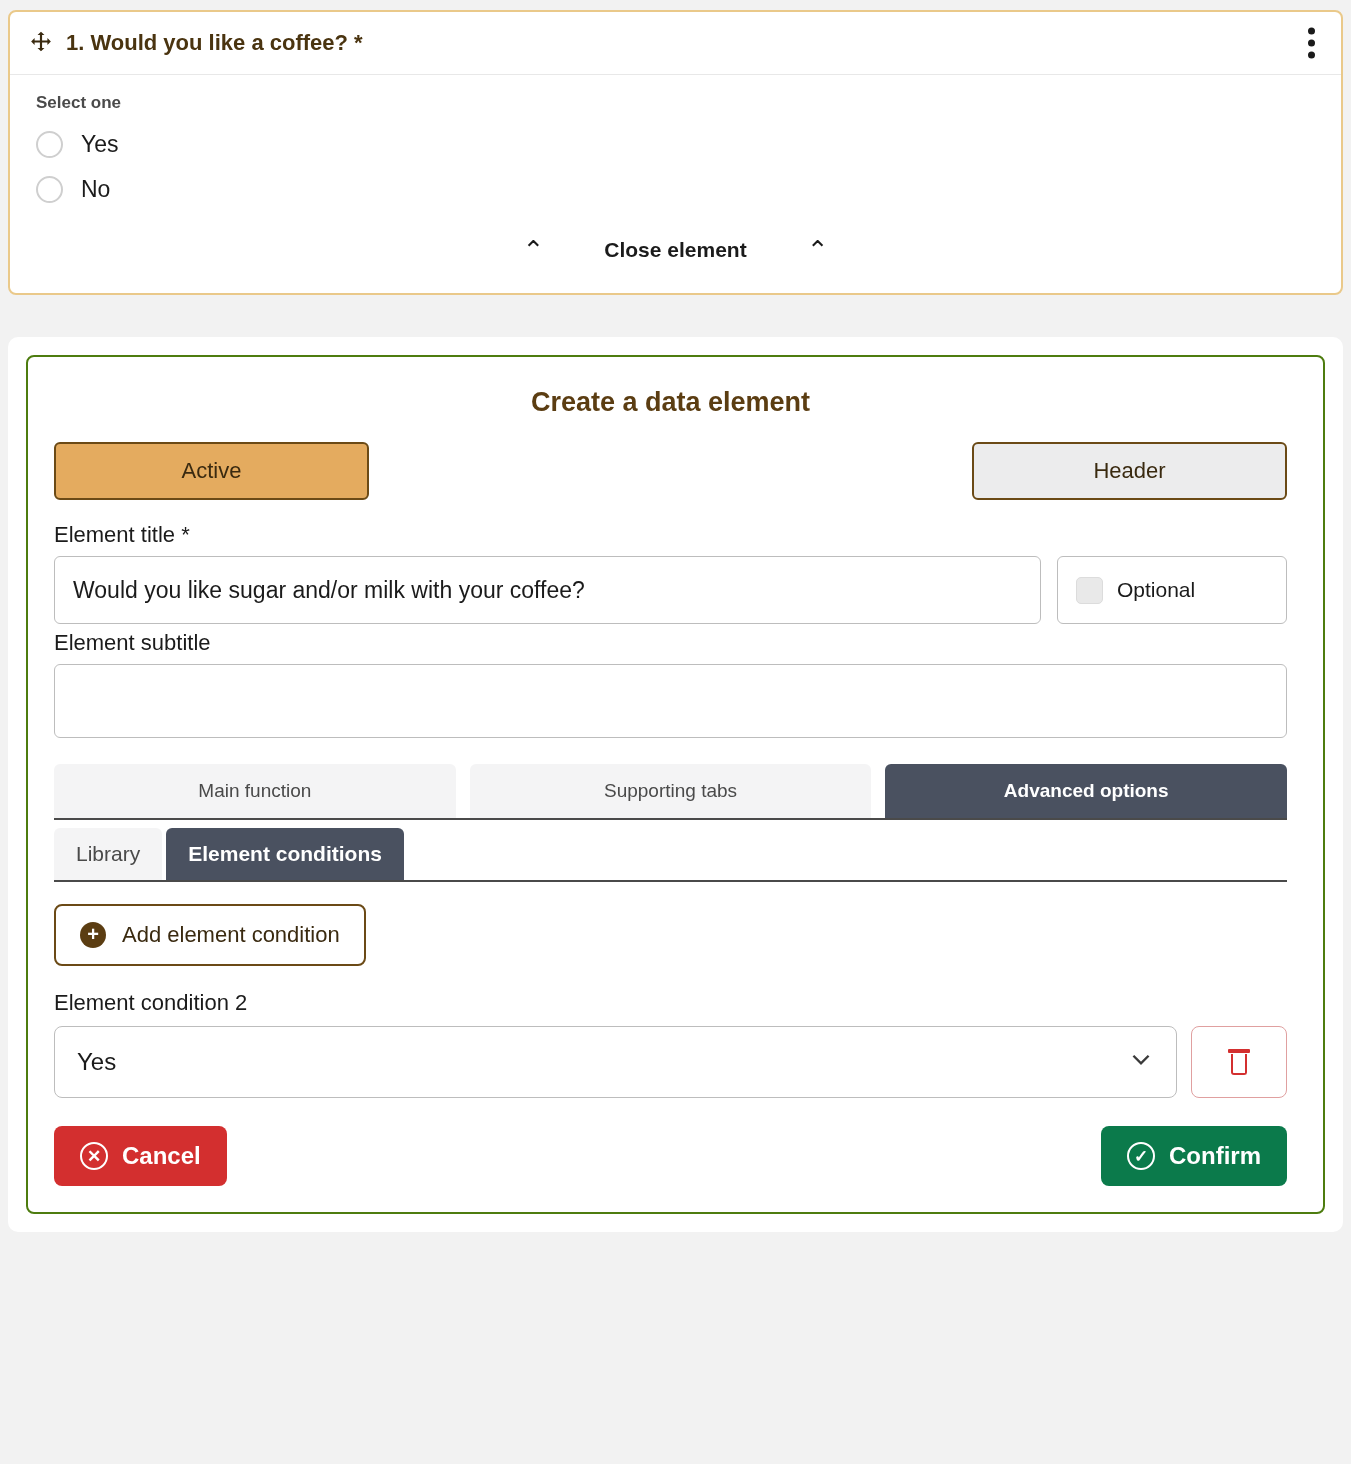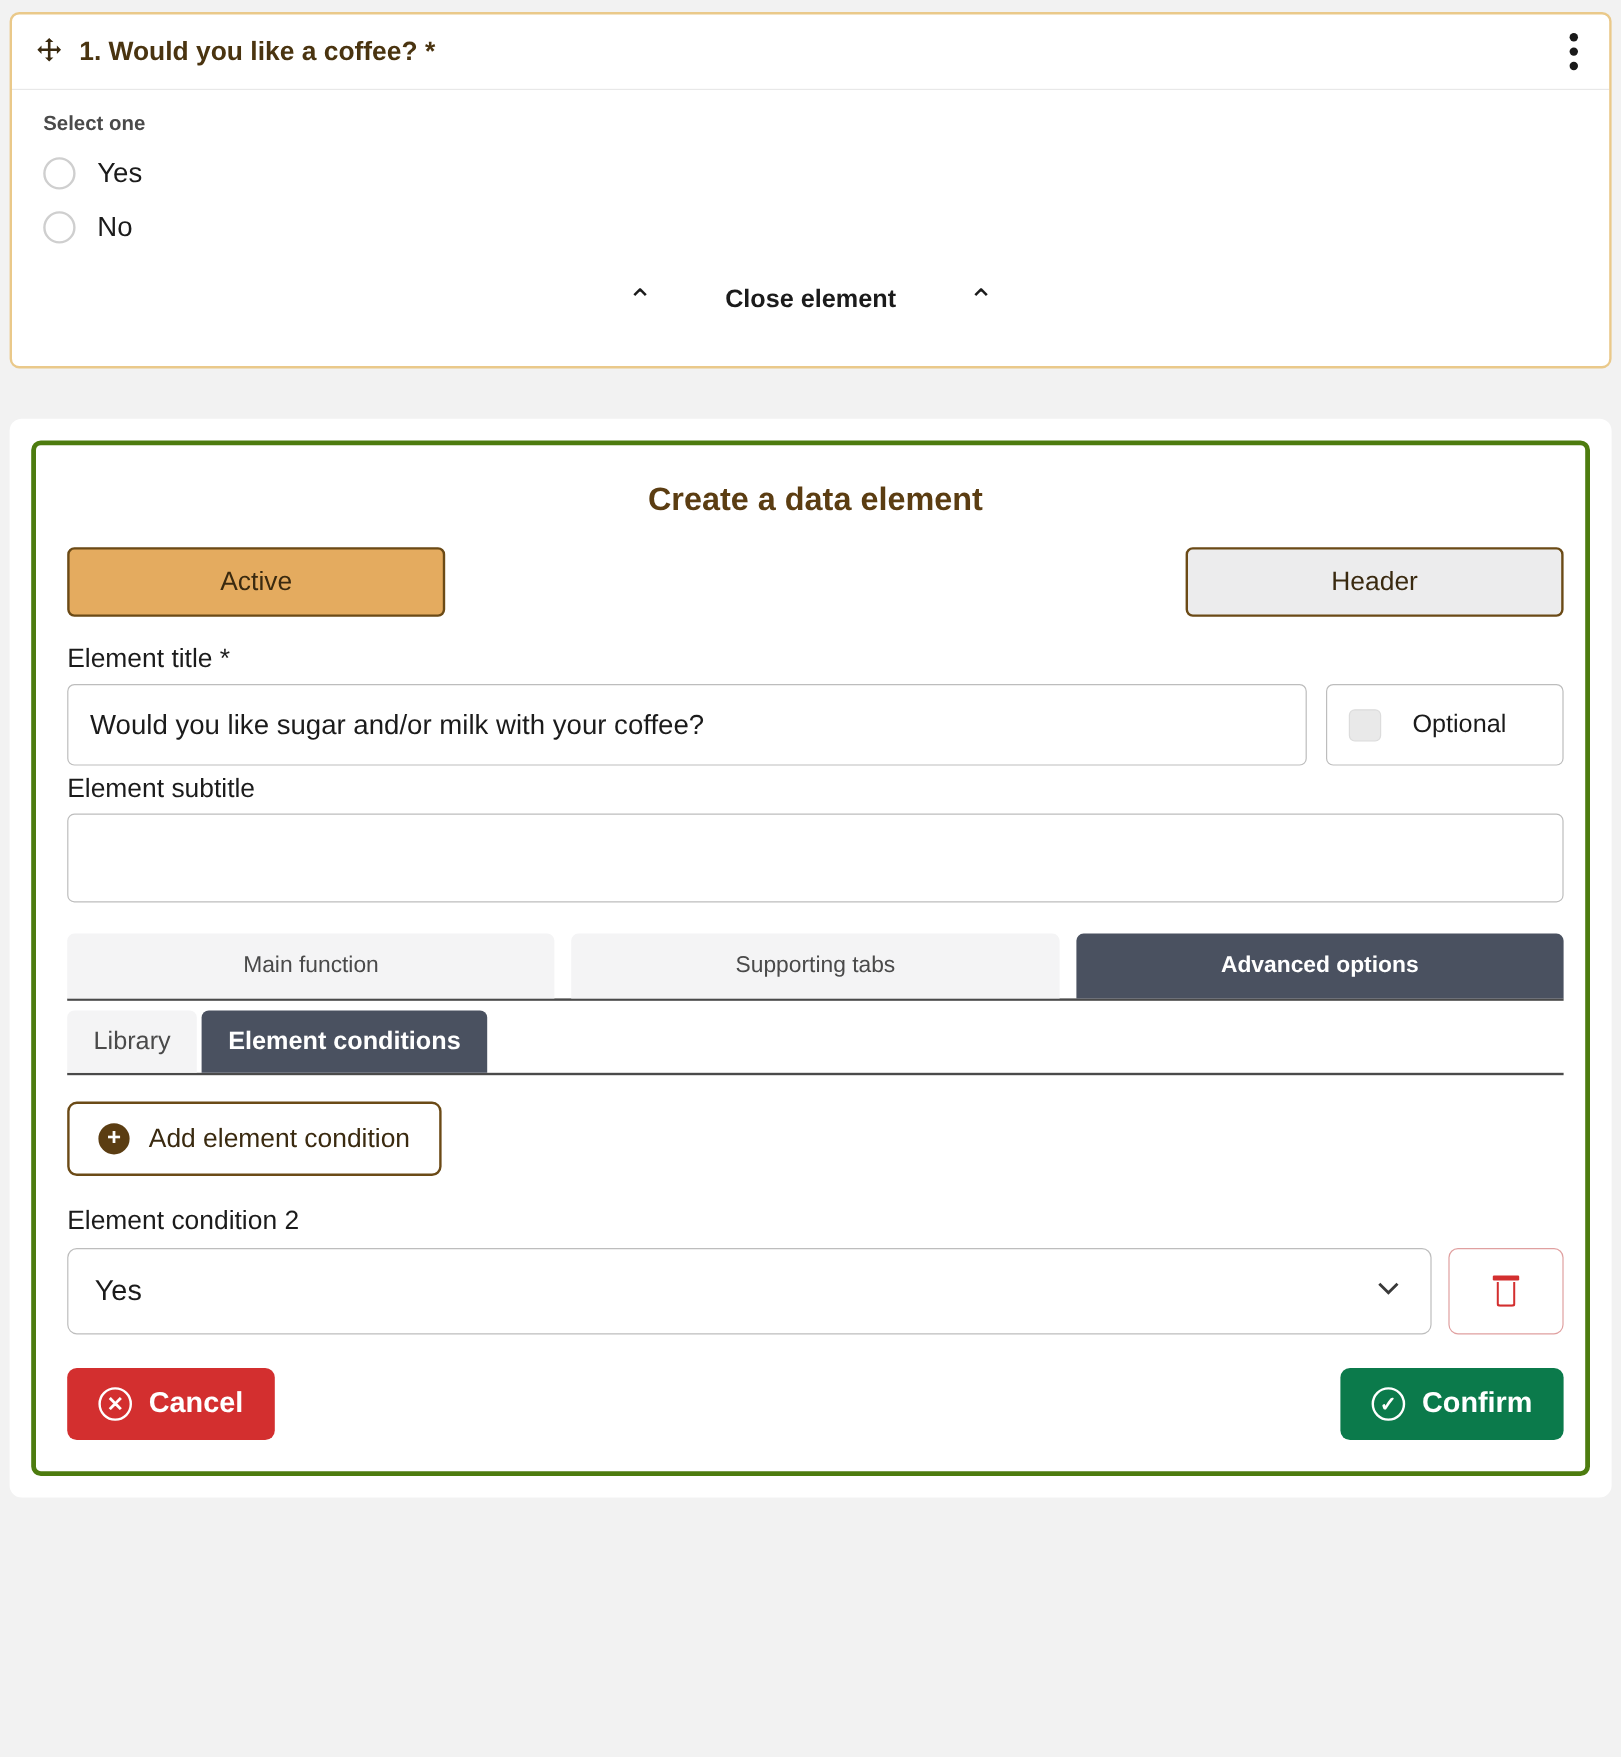--- a/index.html
+++ b/index.html
@@ -51,21 +51,21 @@
     gap: 5px;
     padding: 4px;
   }
   .kebab span {
     display: block;
     width: 7px;
     height: 7px;
     border-radius: 50%;
     background: #1a1a1a;
   }
-  .question-body { padding: 18px 26px 20px 26px; }
+  .question-body { padding: 18px 26px 8px 26px; }
   .select-one {
     font-size: 17px;
     font-weight: bold;
     color: #4a4a4a;
     margin-bottom: 18px;
   }
   .radio-row {
     display: flex;
     align-items: center;
     margin-bottom: 18px;
@@ -102,23 +102,23 @@
   }
 
   
   .create-outer {
     background: #ffffff;
     border-radius: 10px;
     margin-top: 42px;
     padding: 18px;
   }
   .create-card {
-    border: 4px solid #4d7c0f;
-    border-radius: 8px;
-    padding: 22px 18px 26px 26px;
+    border: 2px solid #4d7c0f;
+    border-radius: 8px;
+    padding: 22px 36px 26px 26px;
     background: #fff;
   }
   .create-title {
     text-align: center;
     font-size: 27px;
     font-weight: bold;
     color: #5b3d12;
     margin: 8px 0 24px 0;
   }
   .mode-row {
@@ -151,26 +151,26 @@
     border-radius: 6px;
     padding: 16px 18px;
     font-size: 23px;
     color: #1b1b1b;
     font-family: "Liberation Sans", sans-serif;
     background: #fff;
     outline: none;
     min-height: 68px;
   }
   .optional-box {
-    width: 198px;
+    width: 230px;
     border: 1px solid #bdbdbd;
     border-radius: 6px;
     display: flex;
     align-items: center;
-    gap: 26px;
+    gap: 14px;
     padding: 0 18px;
   }
   .checkbox {
     width: 27px;
     height: 27px;
     border-radius: 5px;
     background: #e9e9e9;
     border: 1px solid #dcdcdc;
     flex: 0 0 auto;
   }

